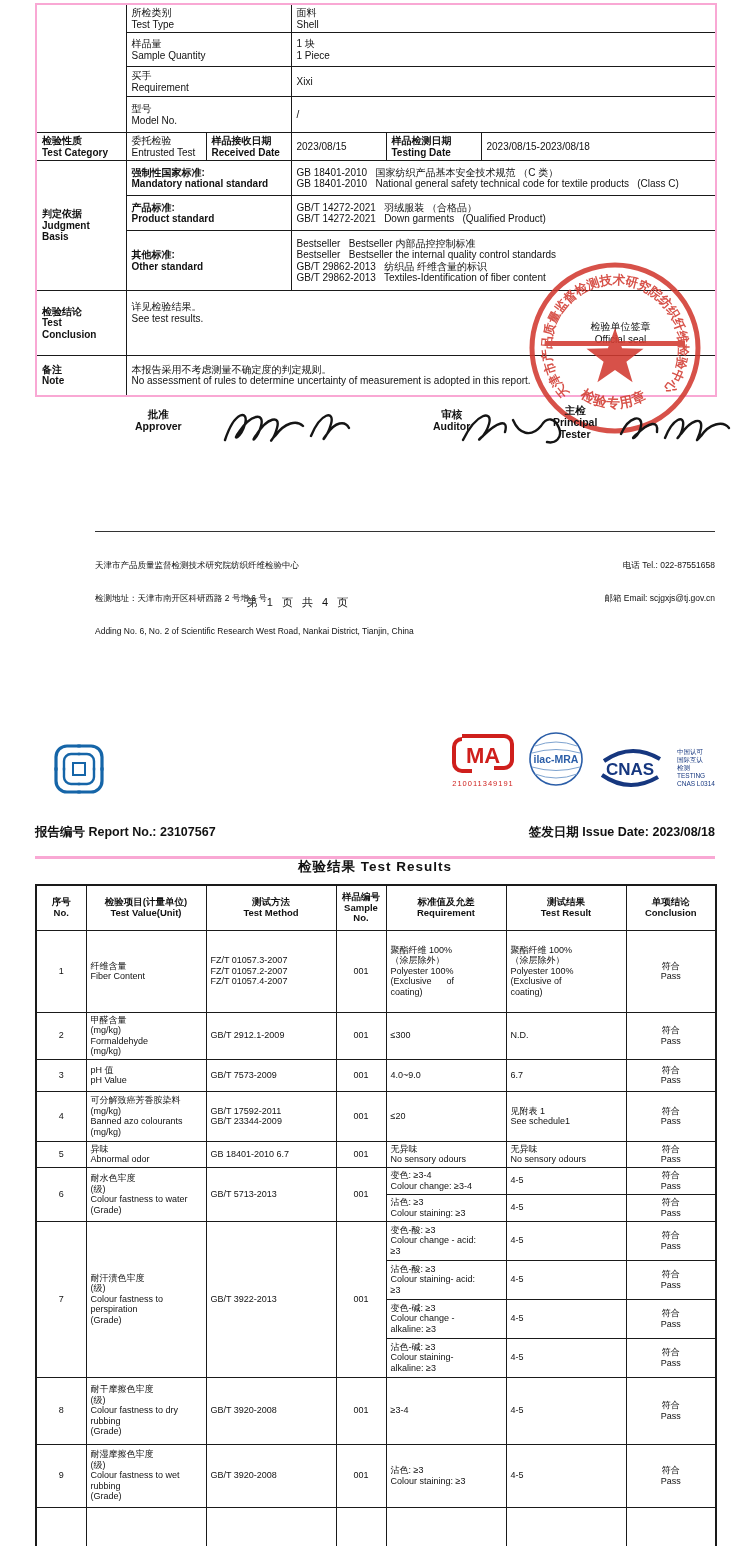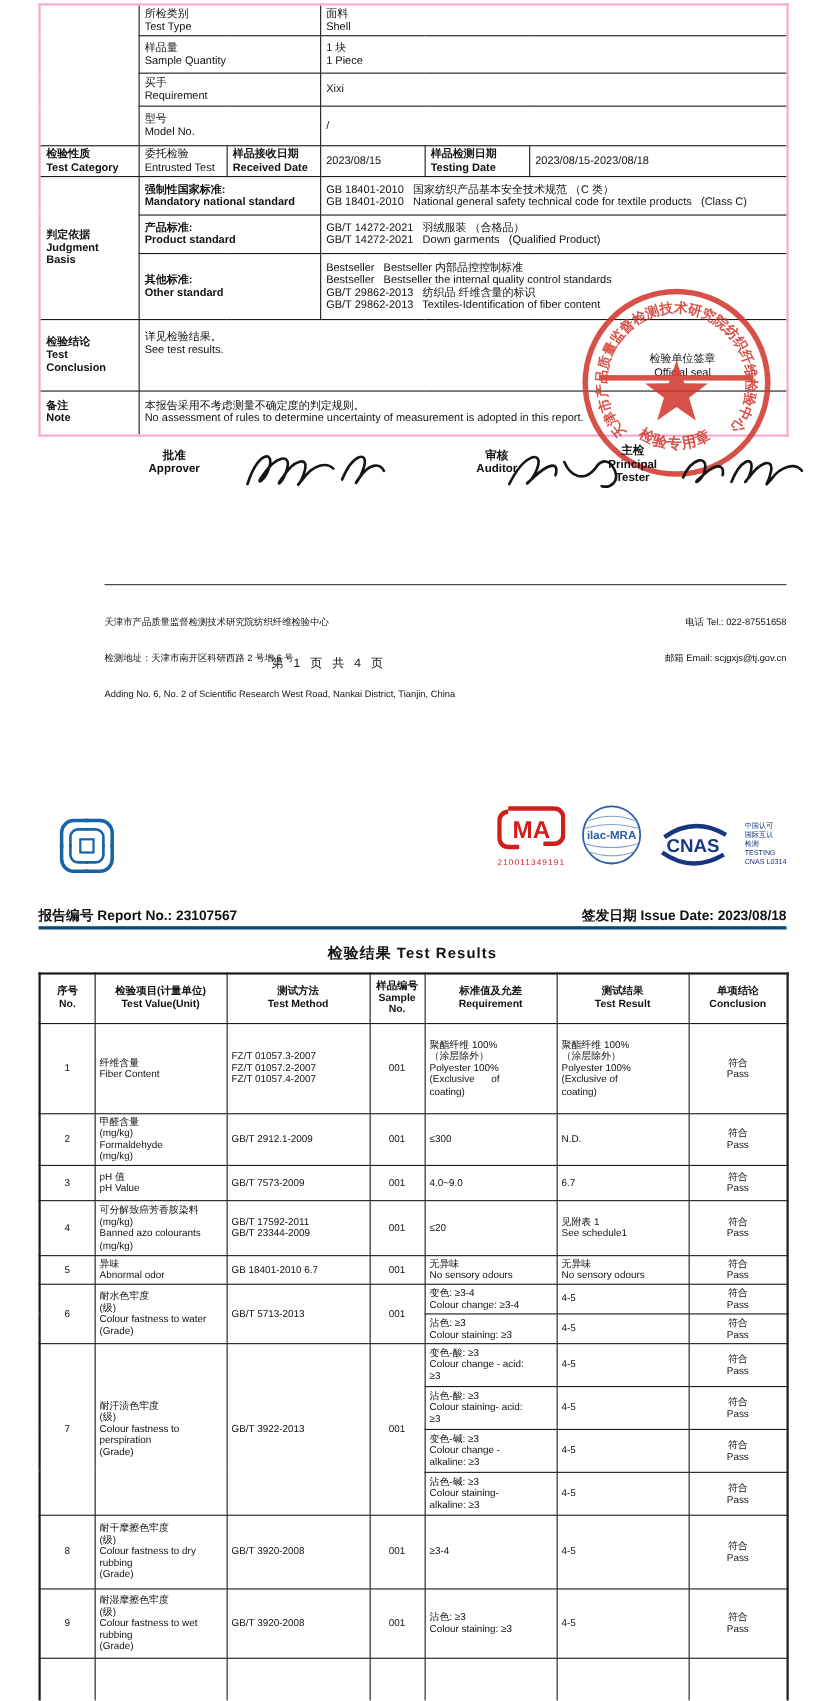--- a/index.html
+++ b/index.html
@@ -21,21 +21,21 @@
   }
   
   .sig-label{font-size:10.5px;line-height:12px;font-weight:bold;text-align:center;white-space:pre-wrap;}
   
   .footer-line{border-top:1.5px solid #333;}
   .footer-small{font-size:8.5px;line-height:11px;white-space:pre-wrap;}
   
   .brand-zh{font-size:25px;font-weight:bold;letter-spacing:5px;}
   .brand-en{font-size:8.5px;letter-spacing:2.6px;margin-top:2px;}
   .cnas-lines{font-size:6.5px;line-height:8px;white-space:pre-wrap;}
-  .report-line{border-bottom:3px solid #0c4a6e;font-size:12.5px;font-weight:bold;display:flex;justify-content:space-between;padding-bottom:1px;}
+  .report-line{border-bottom:3px solid #f9a8d4;font-size:12.5px;font-weight:bold;display:flex;justify-content:space-between;padding-bottom:15px;}
   .results-title{font-size:13.5px;font-weight:bold;text-align:center;letter-spacing:1px;}
   
   .res-table{width:680px;border:2px solid #1a1a1a;}
   .res-table td{
     border:1px solid #1a1a1a;padding:2px 4px;vertical-align:middle;
     font-size:9px;line-height:10.5px;white-space:pre-wrap;overflow:hidden;
   }
   .res-table td.hdr{font-weight:bold;text-align:center;font-size:9.5px;}
   
   .seal-wrap{opacity:.88;pointer-events:none;}

